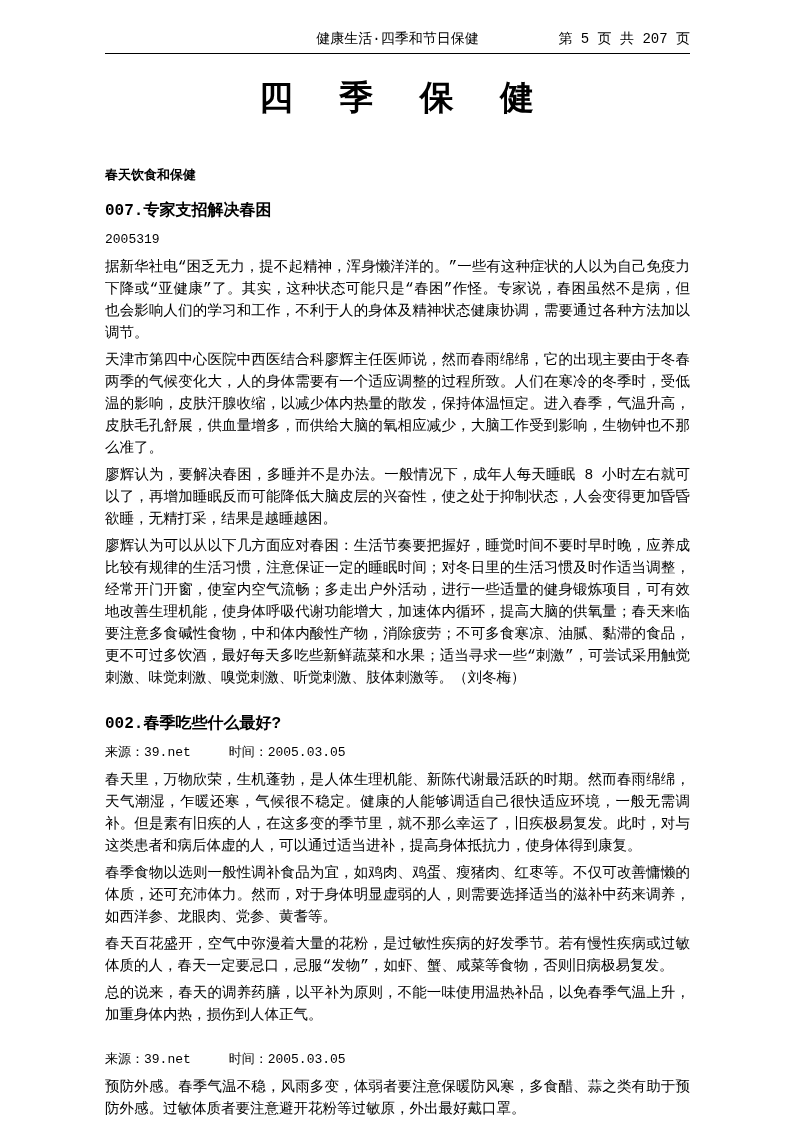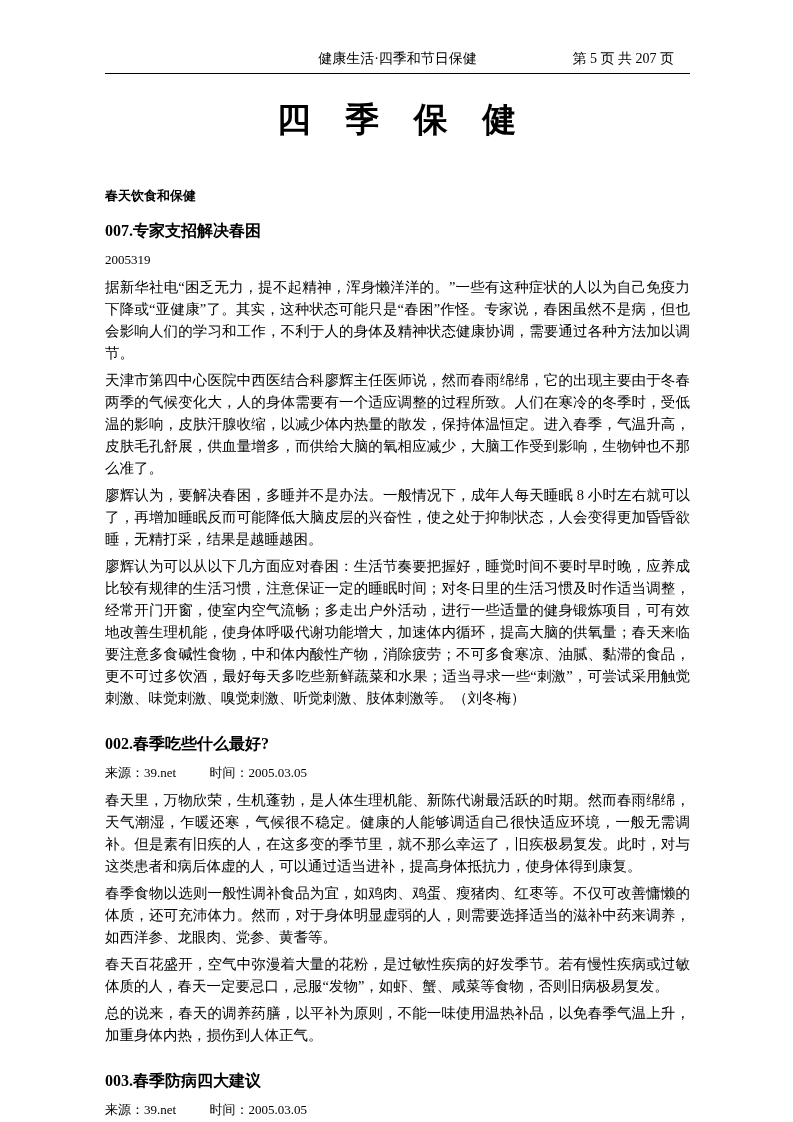--- a/index.html
+++ b/index.html
@@ -6,34 +6,35 @@
   html, body { background: #ffffff; }
   body {
     width: 793px; height: 1122px;
     font-family: "Liberation Serif", "DejaVu Serif", serif;
     color: #000;
     position: relative;
     overflow: hidden;
   }
   .page {
     width: 793px; height: 1122px;
-    padding: 50px 103px 0 105px;
+    padding: 30px 103px 0 105px;
     overflow: hidden;
+    font-family: Liberation Mono, monospace;
   }
   .header {
     position: relative;
     text-align: center;
     font-size: 14px;
     line-height: 18px;
     padding-bottom: 5px;
     border-bottom: 1px solid #000;
   }
   .header .page-info {
     position: absolute;
-    right: 16px; top: 0;
+    right: 0; top: 0;
     font-size: 14px;
   }
   .doc-title {
     margin-top: 28px;
     text-align: center;
     font-size: 34px;
     font-weight: bold;
     word-spacing: 22px;
     letter-spacing: 2px;
     line-height: 36px;
@@ -96,21 +97,20 @@
       <span>来源：39.net</span>
       <span class="meta-time">时间：2005.03.05</span>
     </div>
     <p class="body-para">春天里，万物欣荣，生机蓬勃，是人体生理机能、新陈代谢最活跃的时期。然而春雨绵绵，天气潮湿，乍暖还寒，气候很不稳定。健康的人能够调适自己很快适应环境，一般无需调补。但是素有旧疾的人，在这多变的季节里，就不那么幸运了，旧疾极易复发。此时，对与这类患者和病后体虚的人，可以通过适当进补，提高身体抵抗力，使身体得到康复。</p>
     <p class="body-para">春季食物以选则一般性调补食品为宜，如鸡肉、鸡蛋、瘦猪肉、红枣等。不仅可改善慵懒的体质，还可充沛体力。然而，对于身体明显虚弱的人，则需要选择适当的滋补中药来调养，如西洋参、龙眼肉、党参、黄耆等。</p>
     <p class="body-para">春天百花盛开，空气中弥漫着大量的花粉，是过敏性疾病的好发季节。若有慢性疾病或过敏体质的人，春天一定要忌口，忌服“发物”，如虾、蟹、咸菜等食物，否则旧病极易复发。</p>
     <p class="body-para">总的说来，春天的调养药膳，以平补为原则，不能一味使用温热补品，以免春季气温上升，加重身体内热，损伤到人体正气。</p>
   </div>
 
   <div class="article">
-    <h3 class="article-heading">003.春季防病四大建议</h3>
     <div class="meta">
       <span>来源：39.net</span>
       <span class="meta-time">时间：2005.03.05</span>
     </div>
     <p class="body-para">预防外感。春季气温不稳，风雨多变，体弱者要注意保暖防风寒，多食醋、蒜之类有助于预防外感。过敏体质者要注意避开花粉等过敏原，外出最好戴口罩。</p>
 
   </div>
 
 </div>
 

